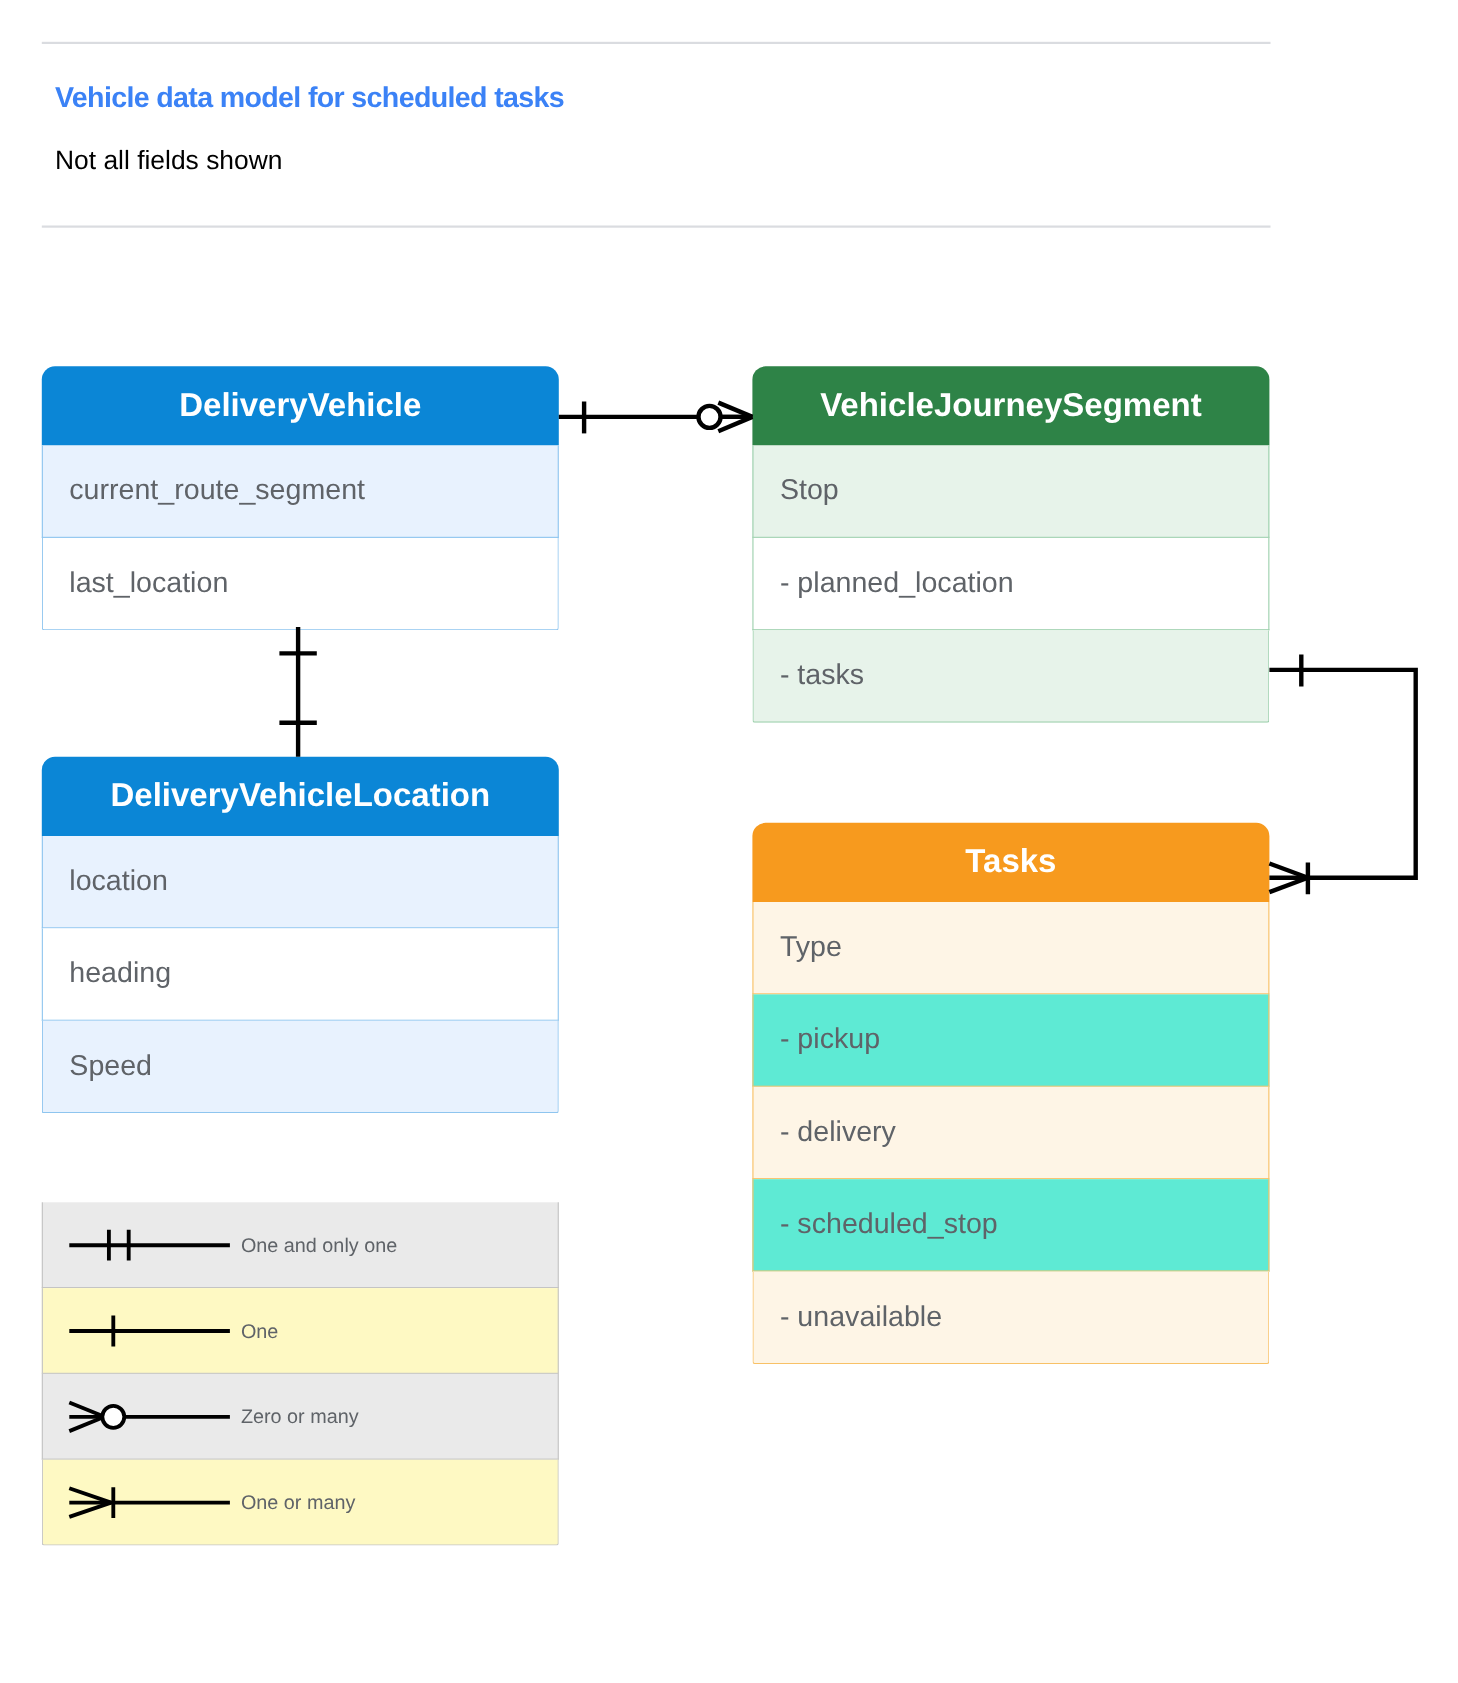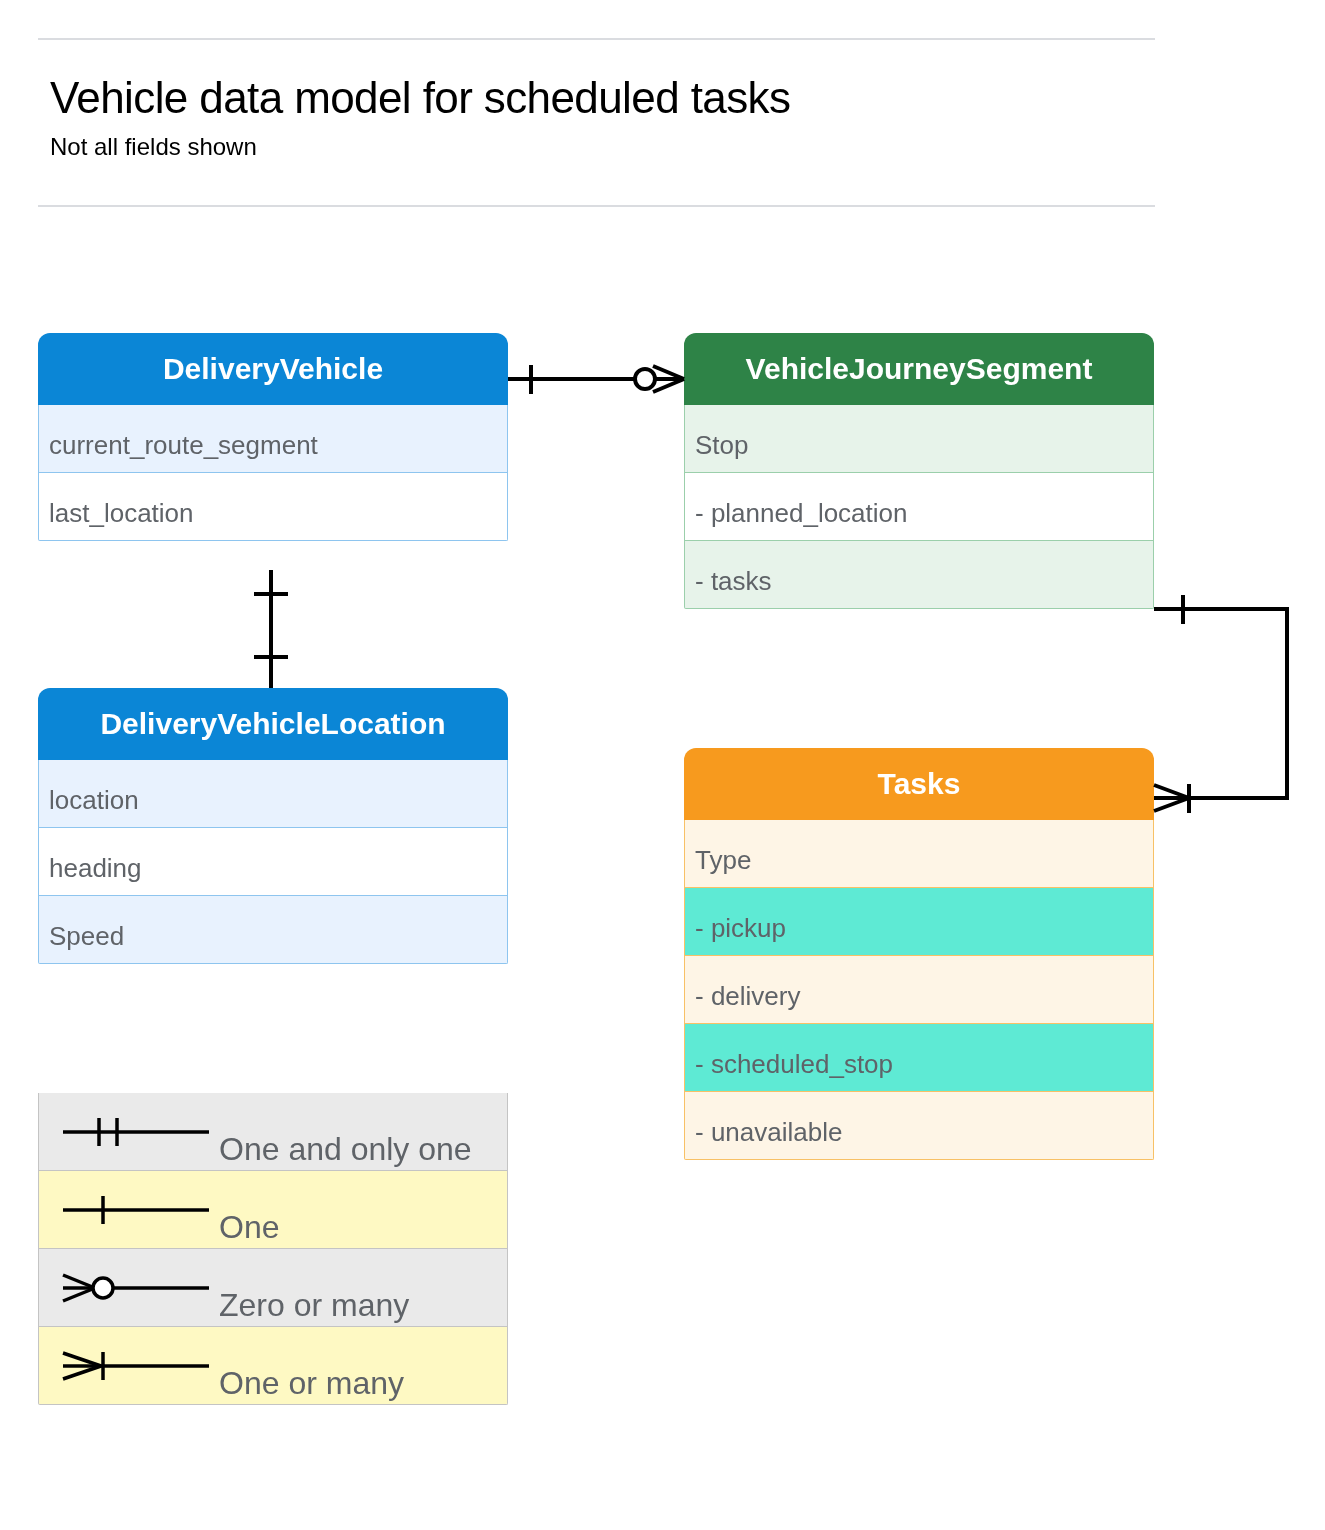--- a/index.html
+++ b/index.html
@@ -27,23 +27,23 @@
     height: 2px;
     background: #dadce0;
   }
   .rule.top { top: 38px; }
   .rule.bottom { top: 205px; }
 
   #page-title {
     position: absolute;
     left: 50px;
     top: 73px;
-    font-size: 44px;
-    font-weight: normal;
-    color: #000000;
+    font-size: 26px;
+    font-weight: bold;
+    color: #3b82f6;
     letter-spacing: -0.6px;
     white-space: nowrap;
   }
   #page-subtitle {
     position: absolute;
     left: 50px;
     top: 133px;
     font-size: 24px;
     font-weight: normal;
     color: #000000;
@@ -62,25 +62,25 @@
     text-align: center;
     font-size: 30px;
     font-weight: bold;
     color: #ffffff;
     border-radius: 12px 12px 0 0;
     white-space: nowrap;
     overflow: hidden;
   }
   .entity-row {
     box-sizing: border-box;
-    height: 68px;
+    height: 84px;
     line-height: 80px;
     font-size: 26px;
     color: #5f6368;
-    padding-left: 10px;
+    padding-left: 24px;
     white-space: nowrap;
     overflow: hidden;
     border-style: solid;
     border-width: 0 1px 1px 1px;
   }
   .entity-row.last { border-radius: 0 0 2px 2px; }
 
   
   .t-blue .entity-header { background: #0b86d6; }
   .t-blue .entity-row { border-color: #8ec5ef; }
@@ -118,24 +118,23 @@
     line-height: 78px;
     padding-left: 0;
     position: relative;
   }
   .legend-label {
     position: absolute;
     left: 180px;
     top: 0;
     height: 100%;
     line-height: 78px;
-    font-size: 32px;
+    font-size: 18px;
     color: #5f6368;
     white-space: nowrap;
-    margin-top: 17px;
   }
   .legend-symbol {
     position: absolute;
     left: 22px;
     top: 50%;
     transform: translateY(-50%);
     width: 150px;
     height: 40px;
   }
 

